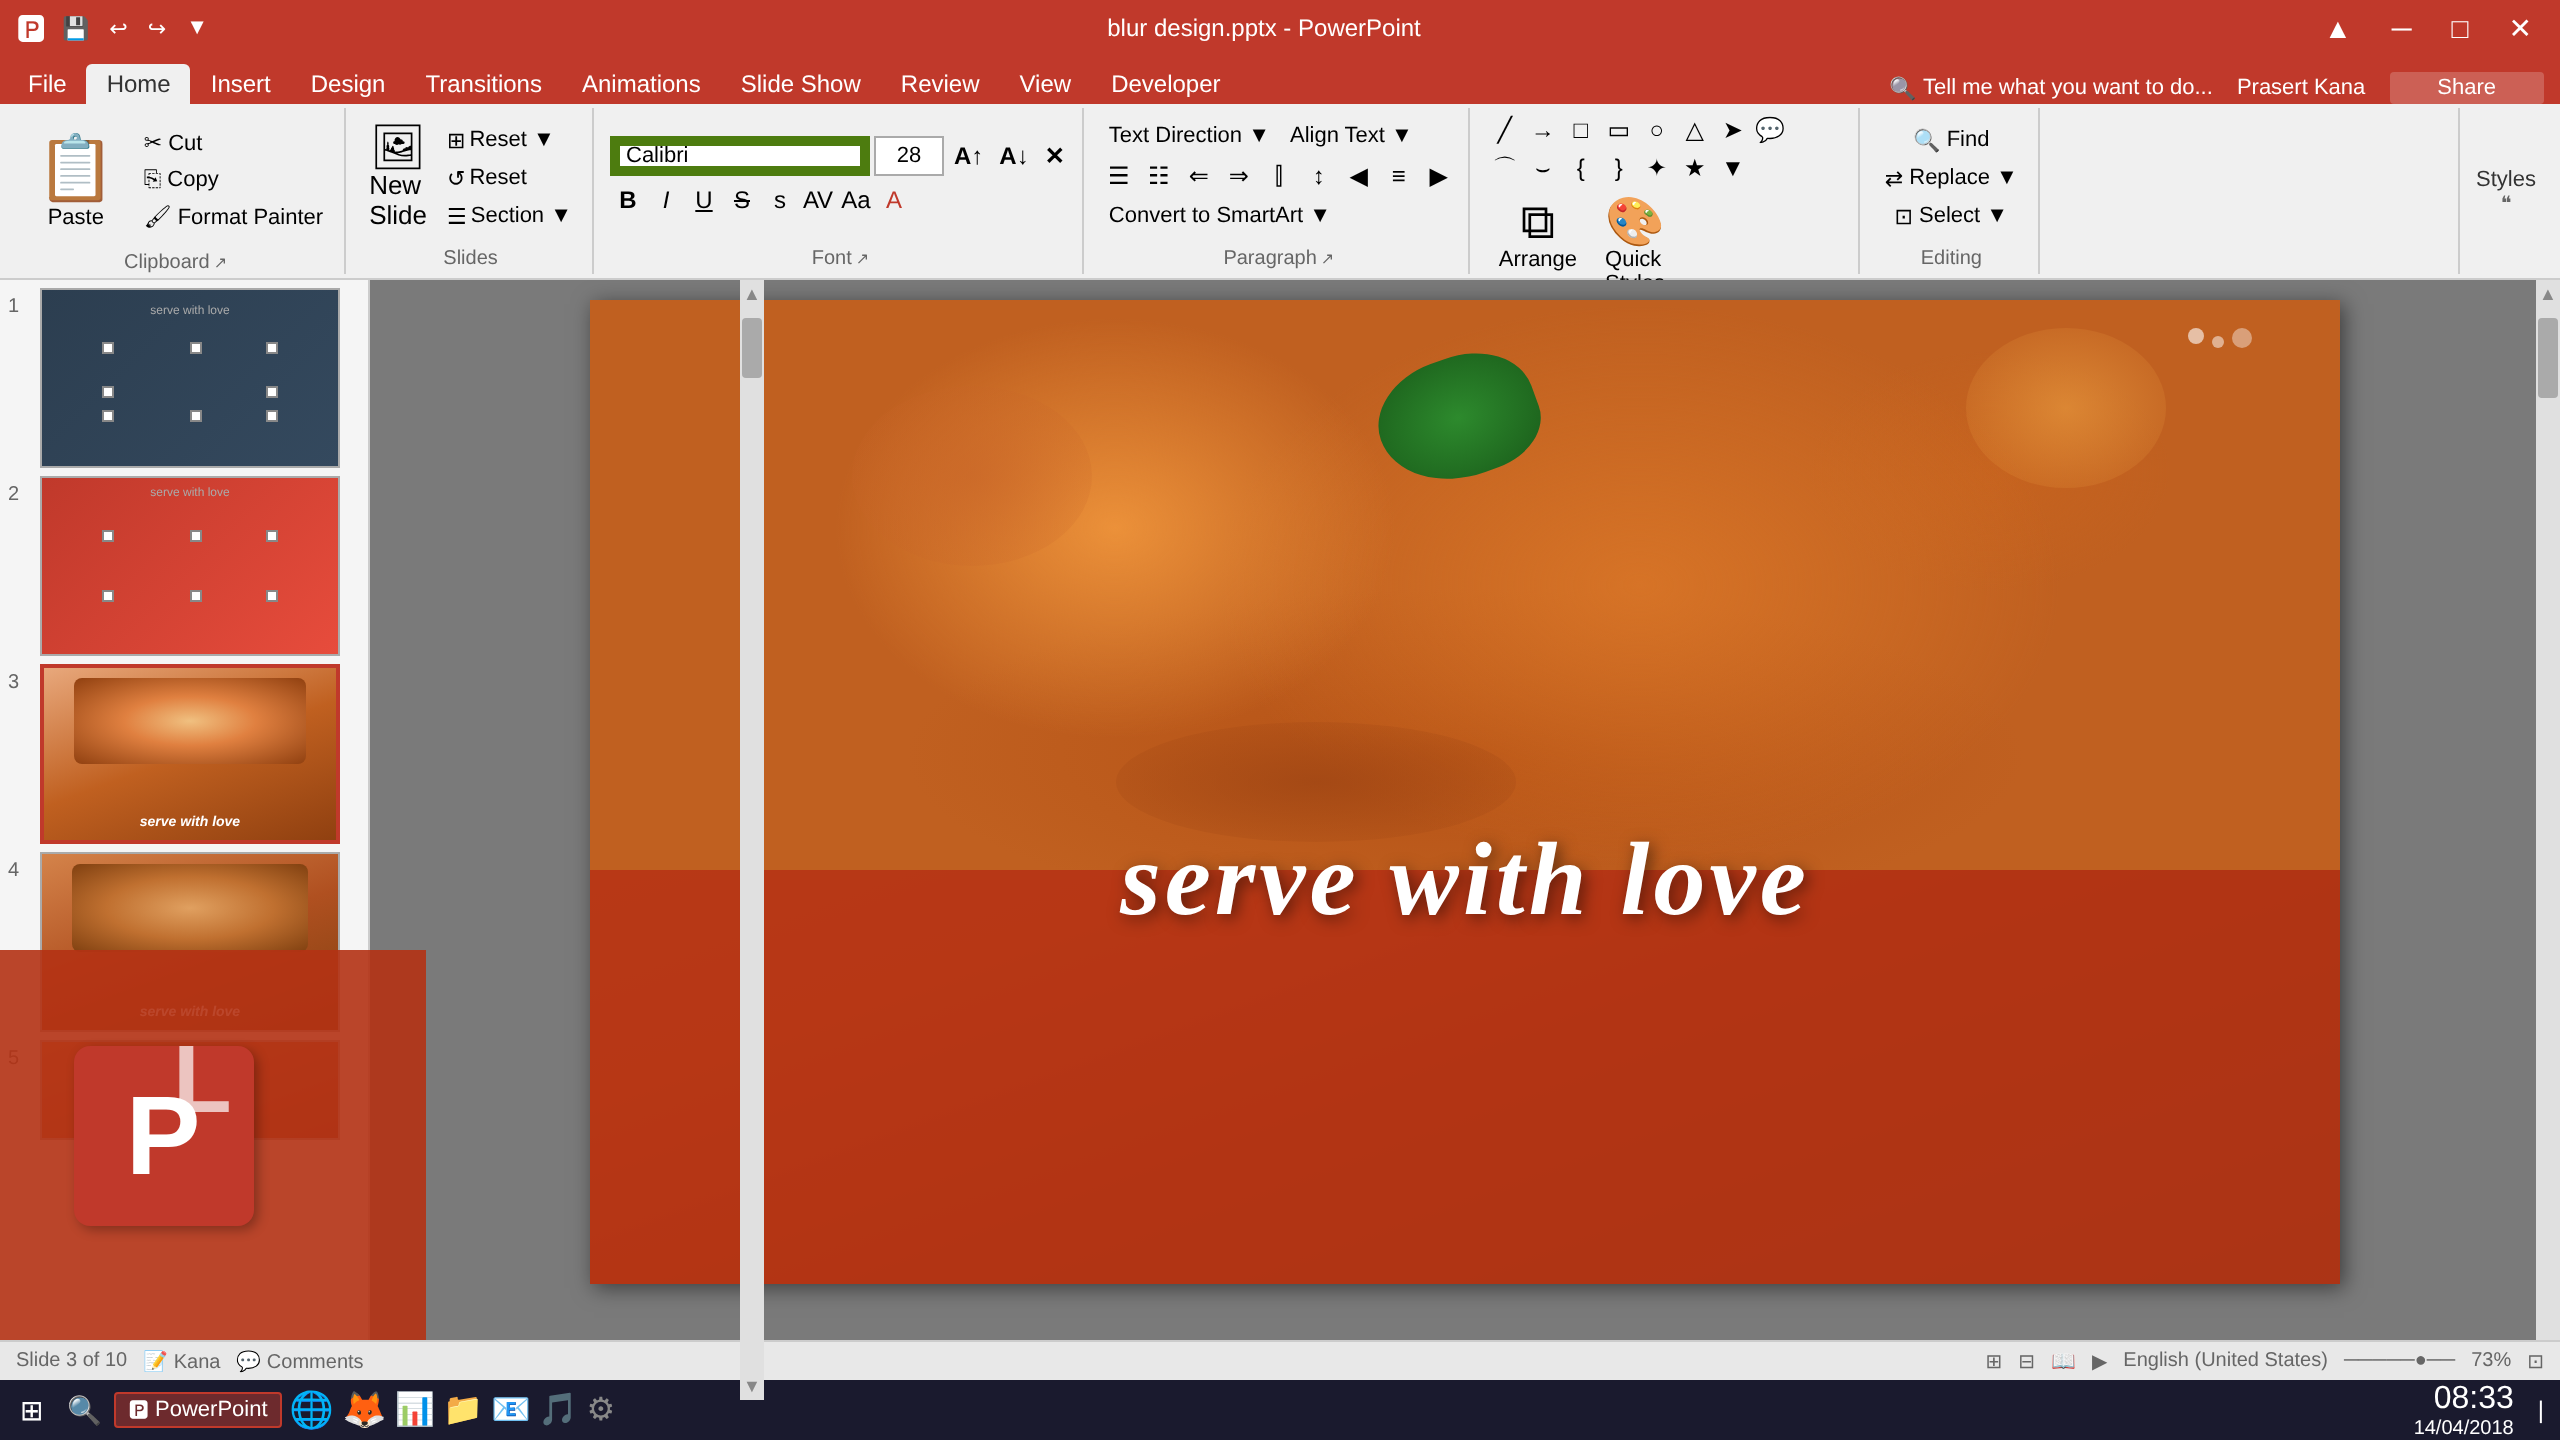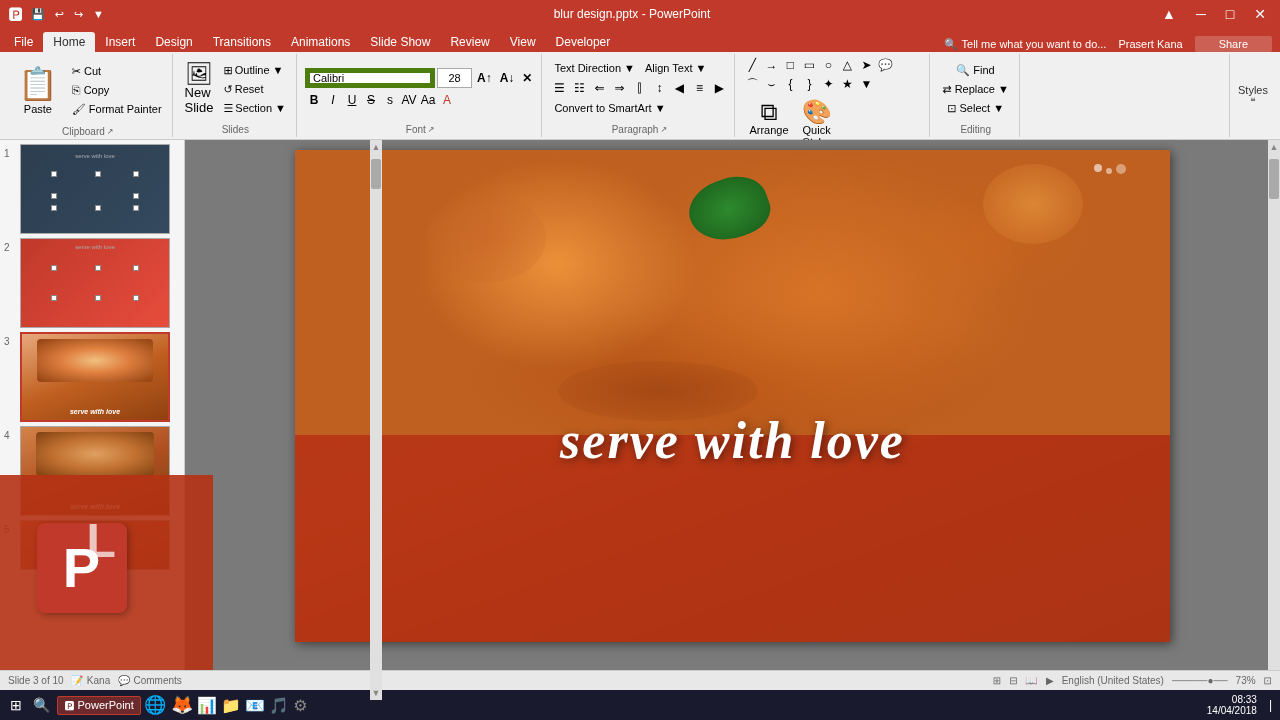--- a/index.html
+++ b/index.html
@@ -423,21 +423,21 @@
 
   <div class="ribbon-group" style="flex-direction:column;">
     <div class="ribbon-group-content">
       <div class="new-slide-btn">
         <div class="new-slide-icon">🖼</div>
         <span style="font-size:13px;">New<br>Slide</span>
       </div>
       <div style="display:flex;flex-direction:column;gap:2px;justify-content:center;">
         <div class="section-btn">
           <span>⊞</span>
-          <span>Outline ▼</span>
+          <span>Reset ▼</span>
         </div>
         <div class="section-btn">
           <span>↺</span>
           <span>Reset</span>
         </div>
         <div class="section-btn">
           <span>☰</span>
           <span>Section ▼</span>
         </div>
       </div>
@@ -712,17 +712,17 @@
     <span class="taskbar-app" style="background:rgba(192,57,43,0.5);border-color:#c0392b;">🅿 PowerPoint</span>
     <span style="color:#888;font-size:18px;cursor:pointer;">🌐</span>
     <span style="color:#888;font-size:18px;cursor:pointer;">🦊</span>
     <span style="color:#888;font-size:16px;cursor:pointer;">📊</span>
     <span style="color:#888;font-size:16px;cursor:pointer;">📁</span>
     <span style="color:#888;font-size:16px;cursor:pointer;">📧</span>
     <span style="color:#888;font-size:16px;cursor:pointer;">🎵</span>
     <span style="color:#888;font-size:16px;cursor:pointer;">⚙</span>
   </div>
   <div style="display:flex;flex-direction:column;align-items:flex-end;justify-content:center;padding-right:4px;">
-    <span style="color:white;font-size:10px;">08:33</span>
+    <span style="color:white;font-size:16px;">08:33</span>
     <span style="color:white;font-size:10px;">14/04/2018</span>
   </div>
   <span style="color:white;font-size:12px;cursor:pointer;padding:2px 4px;">|</span>
 </div>
 
 </body></html>

